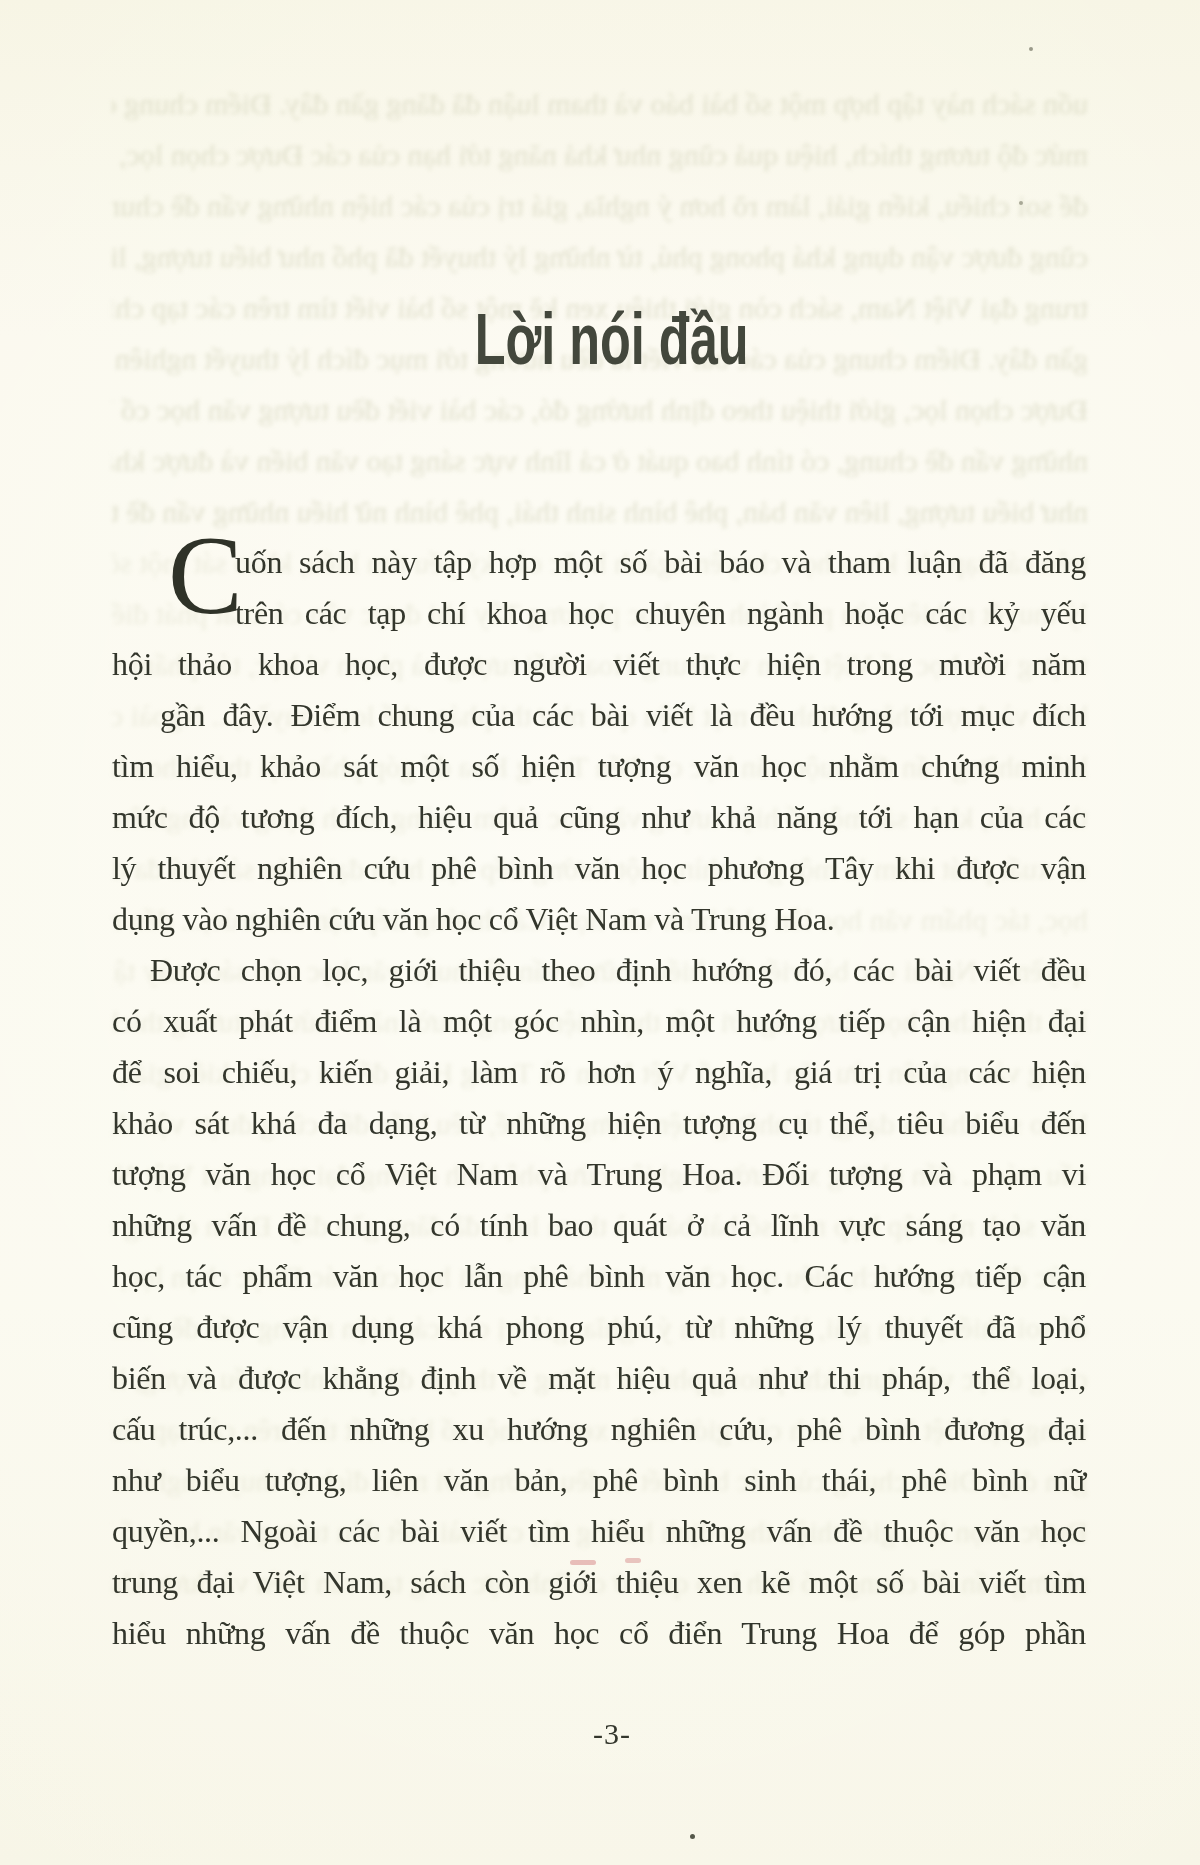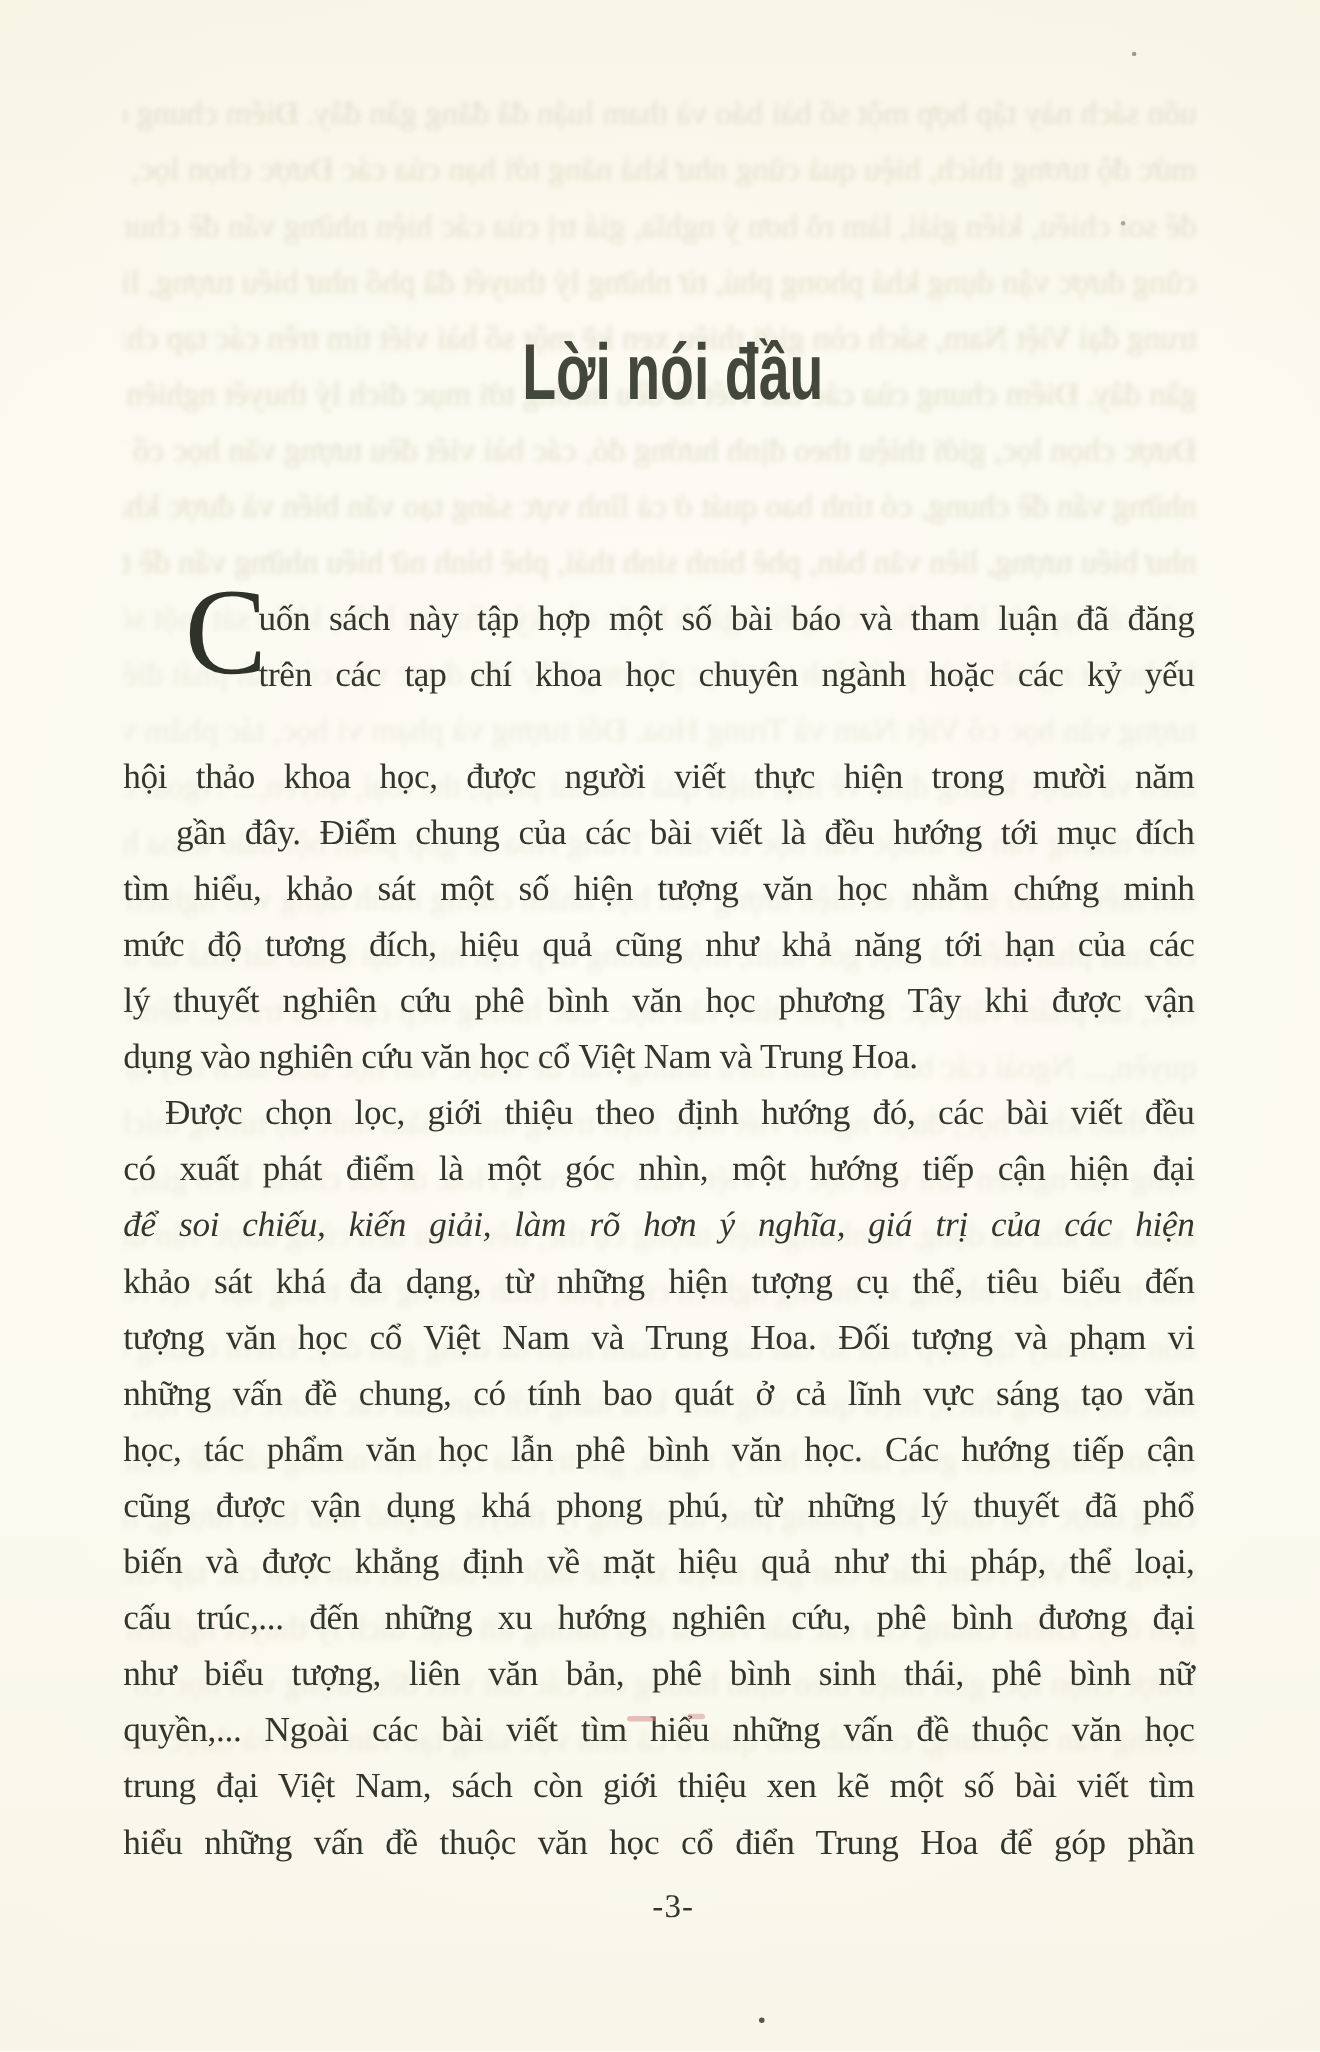--- a/index.html
+++ b/index.html
@@ -165,29 +165,29 @@
 
   <h1 class="heading">
     <span class="heading-inner" style="color: rgb(67, 71, 60);">Lời nói đầu</span>
   </h1>
 
   <div class="dropcap" style="color: rgb(47, 50, 40);">C</div>
 
   <div class="body-block" id="body-block">
       <div class="line dc-offset" style="color: rgb(51, 54, 44);">uốn sách này tập hợp một số bài báo và tham luận đã đăng</div>
       <div class="line dc-offset" style="color: rgb(51, 54, 44);">trên các tạp chí khoa học chuyên ngành hoặc các kỷ yếu</div>
-      <div class="line" style="color: rgb(51, 54, 44); margin-top: 41px;">hội thảo khoa học, được người viết thực hiện trong mười năm</div>
+      <div class="line" style="color: rgb(51, 54, 44);">hội thảo khoa học, được người viết thực hiện trong mười năm</div>
       <div class="line" style="color: rgb(51, 54, 44); margin-left: 48px;">gần đây. Điểm chung của các bài viết là đều hướng tới mục đích</div>
       <div class="line" style="color: rgb(51, 54, 44);">tìm hiểu, khảo sát một số hiện tượng văn học nhằm chứng minh</div>
       <div class="line" style="color: rgb(51, 54, 44);">mức độ tương đích, hiệu quả cũng như khả năng tới hạn của các</div>
       <div class="line" style="color: rgb(51, 54, 44);">lý thuyết nghiên cứu phê bình văn học phương Tây khi được vận</div>
       <div class="line pfinal" style="color: rgb(51, 54, 44);">dụng vào nghiên cứu văn học cổ Việt Nam và Trung Hoa.</div>
       <div class="line indent" style="color: rgb(51, 54, 44);">Được chọn lọc, giới thiệu theo định hướng đó, các bài viết đều</div>
       <div class="line" style="color: rgb(51, 54, 44);">có xuất phát điểm là một góc nhìn, một hướng tiếp cận hiện đại</div>
-      <div class="line" style="color: rgb(51, 54, 44); font-style: italic;">để soi chiếu, kiến giải, làm rõ hơn ý nghĩa, giá trị của các hiện</div>
+      <div class="line" style="color: rgb(51, 54, 44);">để soi chiếu, kiến giải, làm rõ hơn ý nghĩa, giá trị của các hiện</div>
       <div class="line" style="color: rgb(51, 54, 44);">khảo sát khá đa dạng, từ những hiện tượng cụ thể, tiêu biểu đến</div>
       <div class="line" style="color: rgb(51, 54, 44);">tượng văn học cổ Việt Nam và Trung Hoa. Đối tượng và phạm vi</div>
       <div class="line" style="color: rgb(51, 54, 44);">những vấn đề chung, có tính bao quát ở cả lĩnh vực sáng tạo văn</div>
       <div class="line" style="color: rgb(51, 54, 44);">học, tác phẩm văn học lẫn phê bình văn học. Các hướng tiếp cận</div>
       <div class="line" style="color: rgb(51, 54, 44);">cũng được vận dụng khá phong phú, từ những lý thuyết đã phổ</div>
       <div class="line" style="color: rgb(51, 54, 44);">biến và được khẳng định về mặt hiệu quả như thi pháp, thể loại,</div>
       <div class="line" style="color: rgb(51, 54, 44);">cấu trúc,... đến những xu hướng nghiên cứu, phê bình đương đại</div>
       <div class="line" style="color: rgb(51, 54, 44);">như biểu tượng, liên văn bản, phê bình sinh thái, phê bình nữ</div>
       <div class="line" style="color: rgb(51, 54, 44);">quyền,... Ngoài các bài viết tìm hiểu những vấn đề thuộc văn học</div>
       <div class="line" style="color: rgb(51, 54, 44);">trung đại Việt Nam, sách còn giới thiệu xen kẽ một số bài viết tìm</div>

